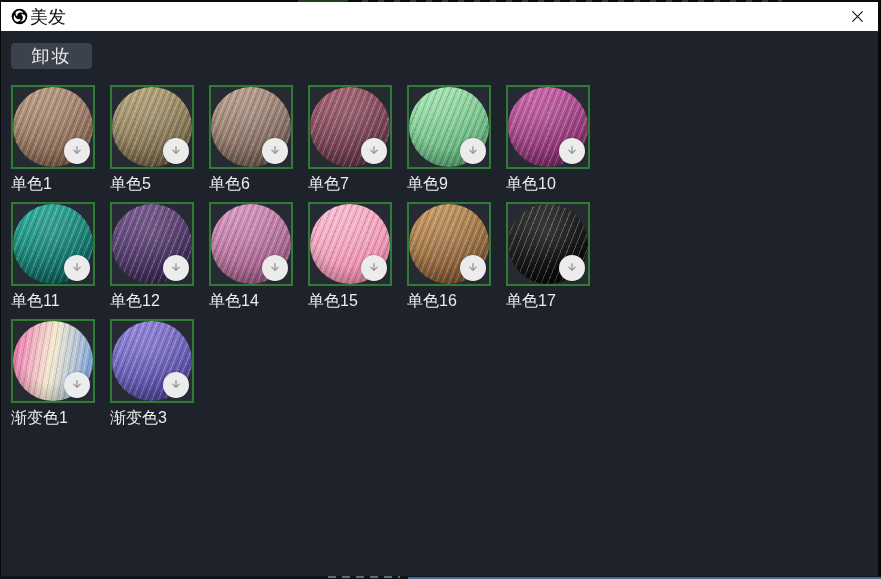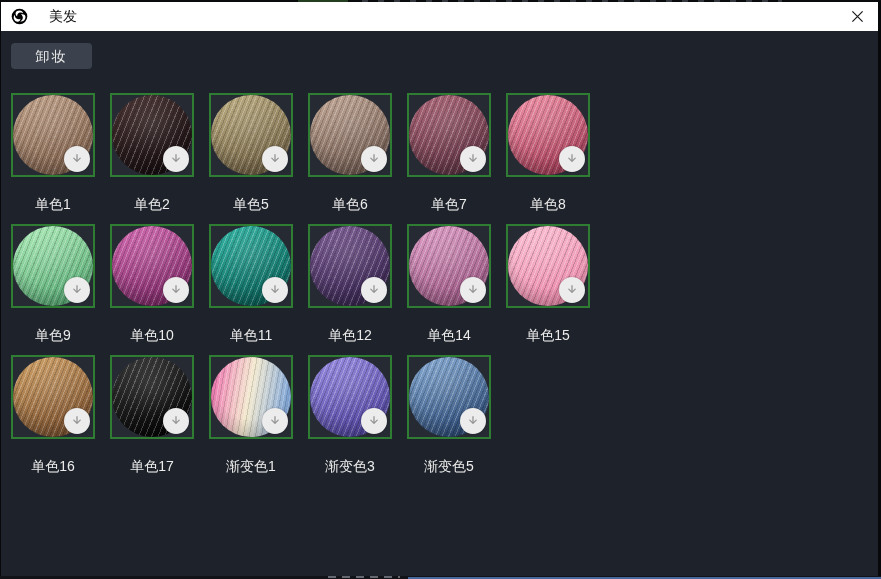--- a/index.html
+++ b/index.html
@@ -13,49 +13,49 @@
       background:repeating-linear-gradient(90deg, rgba(130,140,155,.35) 0 6px, transparent 6px 16px); }
   .peek-bottom { position:absolute; left:0; bottom:0; width:881px; height:3px; background:#121318; }
   .peek-bottom .blue-line { position:absolute; left:408px; top:1px; width:473px; height:2px; background:#47699b; }
   .peek-bottom .gray-frag { position:absolute; left:328px; top:0; width:72px; height:2px;
       background:repeating-linear-gradient(90deg, rgba(170,175,185,.55) 0 8px, transparent 8px 14px); }
 
   
   .titlebar { position:absolute; left:1px; top:2px; width:877px; height:29px; background:var(--titlebar-bg,#ffffff);
       display:flex; align-items:center; padding-left:10px; }
   .titlebar .app-icon { width:17px; height:17px; display:block; }
-  .titlebar .title { margin-left:21px; font-size:14px; color:#0d0d0d; }
+  .titlebar .title { margin-left:2px; font-size:18px; color:#0d0d0d; }
   .close-btn { position:absolute; right:6px; top:1px; width:30px; height:26px; display:flex; align-items:center;
       justify-content:center; cursor:default; background:transparent; border:none; }
 
   .dlg-body { position:absolute; left:1px; top:31px; width:877px; height:545px; background:var(--body-bg,#1e222a); }
 
-  .remove-btn { margin:12px 0 12px 10px; display:inline-block; min-width:81px; height:26px; line-height:26px;
-      background:var(--button-bg,#3c424d); color:#e8e8e8; font-size:14px; text-align:center; border:none;
+  .remove-btn { margin:12px 0 4px 10px; display:inline-block; min-width:81px; height:26px; line-height:26px;
+      background:var(--button-bg,#3c424d); color:#e8e8e8; font-size:18px; text-align:center; border:none;
       border-radius:4px; padding:0 14px; letter-spacing:2px; }
 
   .grid { margin:12px 0 0 10px; width:620px; display:flex; flex-wrap:wrap; column-gap:15px; row-gap:10px; }
   .cell { width:84px; }
   .tile { position:relative; width:84px; height:84px; border:2px solid var(--accent-green,#2e7d32);
       background:#262b33; display:flex; align-items:center; justify-content:center; }
   .swatch { width:80px; height:80px; border-radius:50%;
       background:
         radial-gradient(circle at 50% 35%, rgba(255,255,255,.10), rgba(0,0,0,0) 52%, rgba(0,0,0,.32) 97%),
         repeating-linear-gradient(112deg, rgba(255,255,255,.24) 0 1px, rgba(255,255,255,0) 1px 3px,
                                   rgba(0,0,0,.18) 3px 4px, rgba(0,0,0,0) 4px 6px),
         linear-gradient(155deg, var(--c1) 10%, var(--c2) 88%); }
   .swatch.tri { background:
         radial-gradient(circle at 50% 35%, rgba(255,255,255,.10), rgba(0,0,0,0) 52%, rgba(0,0,0,.28) 97%),
         repeating-linear-gradient(100deg, rgba(255,255,255,.24) 0 1px, rgba(255,255,255,0) 1px 3px,
                                   rgba(0,0,0,.14) 3px 4px, rgba(0,0,0,0) 4px 6px),
         linear-gradient(100deg, var(--c2) 8%, var(--c1) 48%, var(--c3) 92%); }
   .dl { position:absolute; right:3px; bottom:3px; width:26px; height:26px; border-radius:50%;
       background:var(--download-btn-bg,#ececec); display:flex; align-items:center; justify-content:center;
       box-shadow:0 0 2px rgba(0,0,0,.35); }
-  .lbl { margin-top:19px; height:18px; font-size:14px; color:#ececec; text-align:center; white-space:nowrap; }
+  .lbl { margin-top:5px; height:18px; font-size:16px; color:#ececec; text-align:left; white-space:nowrap; }
 </style>
 </head>
 <body>
 
 <div id="screen">
 
   <div class="peek-top">
     <div class="green-frag"></div>
     <div class="dash-frag"></div>
   </div>
@@ -87,32 +87,20 @@
       <div class="dl">
         <svg width="14" height="14" viewBox="0 0 24 24">
           <path d="M12 4.5 V15.5 M6.5 10.5 L12 16 L17.5 10.5" fill="none" stroke="#949494" stroke-width="2.2" stroke-linecap="round" stroke-linejoin="round"></path>
         </svg>
       </div>
     </div>
     <div class="lbl">单色1</div>
   </div>
         <div class="cell">
     <div class="tile">
-      <div class="swatch" style="--c1: #45302f; --c2: #160d10;">
-      </div>
-      <div class="dl">
-        <svg width="14" height="14" viewBox="0 0 24 24">
-          <path d="M12 4.5 V15.5 M6.5 10.5 L12 16 L17.5 10.5" fill="none" stroke="#949494" stroke-width="2.2" stroke-linecap="round" stroke-linejoin="round"></path>
-        </svg>
-      </div>
-    </div>
-    <div class="lbl">单色2</div>
-  </div>
-        <div class="cell">
-    <div class="tile">
       <div class="swatch" style="--c1: #b7a77c; --c2: #6f6044;">
       </div>
       <div class="dl">
         <svg width="14" height="14" viewBox="0 0 24 24">
           <path d="M12 4.5 V15.5 M6.5 10.5 L12 16 L17.5 10.5" fill="none" stroke="#949494" stroke-width="2.2" stroke-linecap="round" stroke-linejoin="round"></path>
         </svg>
       </div>
     </div>
     <div class="lbl">单色5</div>
   </div>
@@ -135,32 +123,20 @@
       <div class="dl">
         <svg width="14" height="14" viewBox="0 0 24 24">
           <path d="M12 4.5 V15.5 M6.5 10.5 L12 16 L17.5 10.5" fill="none" stroke="#949494" stroke-width="2.2" stroke-linecap="round" stroke-linejoin="round"></path>
         </svg>
       </div>
     </div>
     <div class="lbl">单色7</div>
   </div>
         <div class="cell">
     <div class="tile">
-      <div class="swatch" style="--c1: #ea8aa0; --c2: #a43e58;">
-      </div>
-      <div class="dl">
-        <svg width="14" height="14" viewBox="0 0 24 24">
-          <path d="M12 4.5 V15.5 M6.5 10.5 L12 16 L17.5 10.5" fill="none" stroke="#949494" stroke-width="2.2" stroke-linecap="round" stroke-linejoin="round"></path>
-        </svg>
-      </div>
-    </div>
-    <div class="lbl">单色8</div>
-  </div>
-        <div class="cell">
-    <div class="tile">
       <div class="swatch" style="--c1: #a5e6b2; --c2: #58a873;">
       </div>
       <div class="dl">
         <svg width="14" height="14" viewBox="0 0 24 24">
           <path d="M12 4.5 V15.5 M6.5 10.5 L12 16 L17.5 10.5" fill="none" stroke="#949494" stroke-width="2.2" stroke-linecap="round" stroke-linejoin="round"></path>
         </svg>
       </div>
     </div>
     <div class="lbl">单色9</div>
   </div>
@@ -264,32 +240,20 @@
     <div class="tile">
       <div class="swatch" style="--c1: #9184dc; --c2: #4f459c;">
       </div>
       <div class="dl">
         <svg width="14" height="14" viewBox="0 0 24 24">
           <path d="M12 4.5 V15.5 M6.5 10.5 L12 16 L17.5 10.5" fill="none" stroke="#949494" stroke-width="2.2" stroke-linecap="round" stroke-linejoin="round"></path>
         </svg>
       </div>
     </div>
     <div class="lbl">渐变色3</div>
-  </div>
-        <div class="cell">
-    <div class="tile">
-      <div class="swatch" style="--c1: #7fa3cc; --c2: #2c4a75;">
-      </div>
-      <div class="dl">
-        <svg width="14" height="14" viewBox="0 0 24 24">
-          <path d="M12 4.5 V15.5 M6.5 10.5 L12 16 L17.5 10.5" fill="none" stroke="#949494" stroke-width="2.2" stroke-linecap="round" stroke-linejoin="round"></path>
-        </svg>
-      </div>
-    </div>
-    <div class="lbl">渐变色5</div>
   </div>
       </div>
   </div>
 
   <div class="peek-bottom">
     <div class="gray-frag"></div>
     <div class="blue-line"></div>
   </div>
 
 </div>

